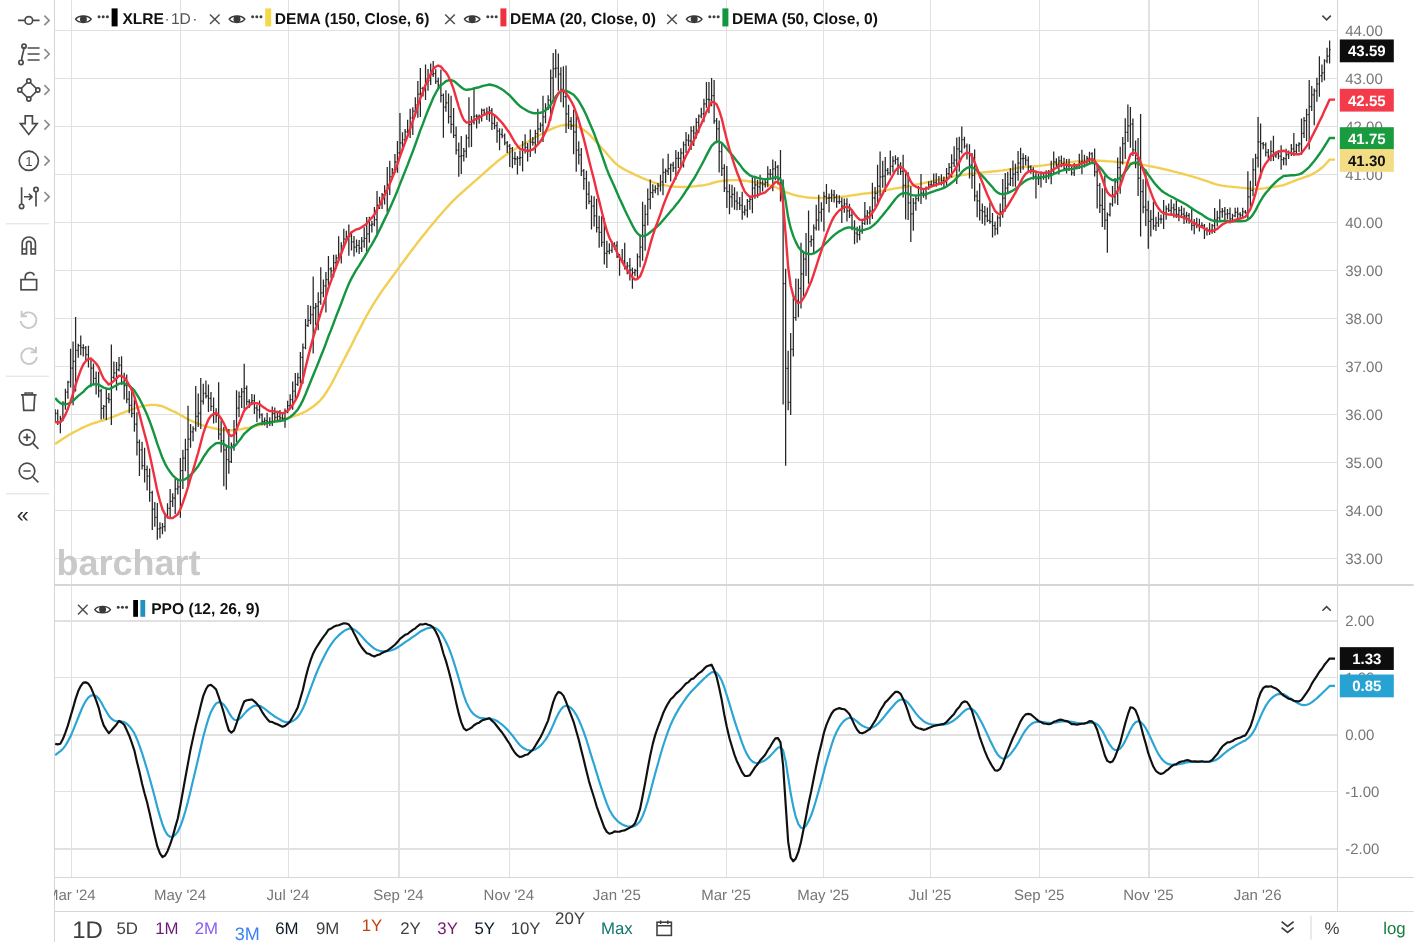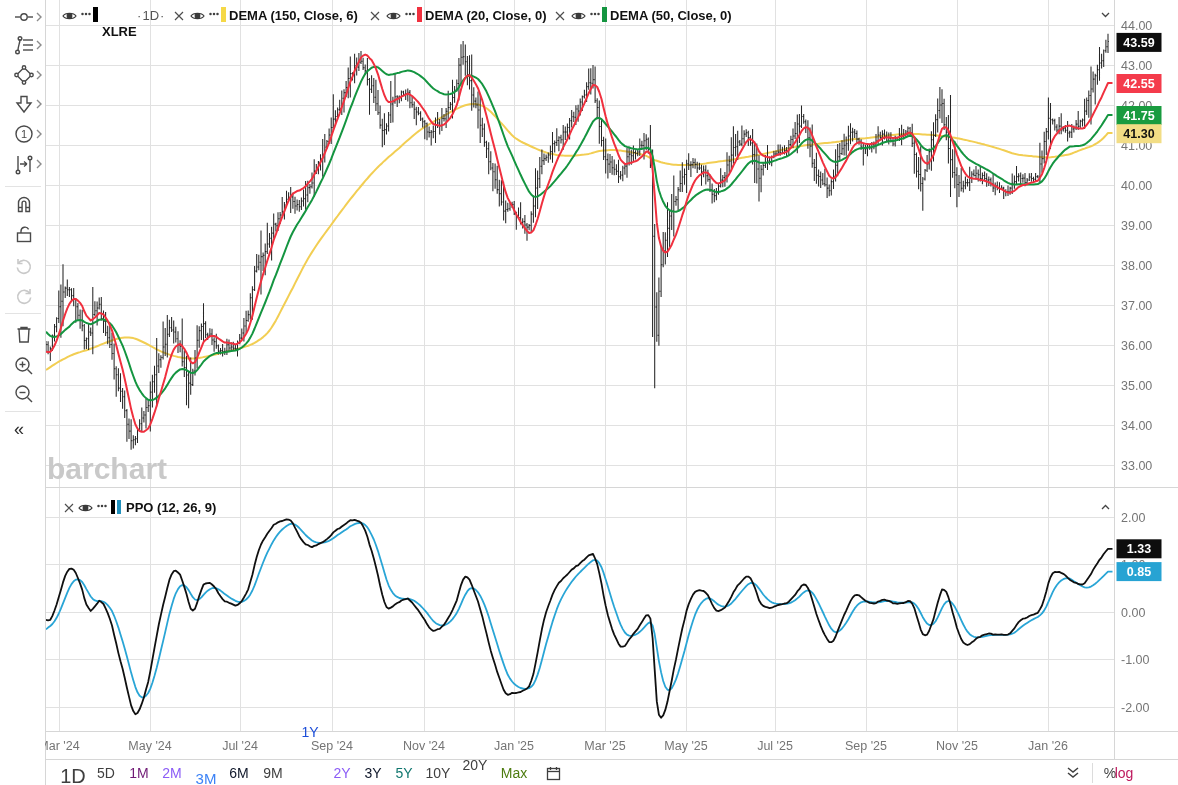--- a/index.html
+++ b/index.html
@@ -196,21 +196,21 @@
     <svg style="position:absolute;left:62px;top:10px" width="15" height="12" viewBox="0 0 15 12">
       <path d="M1 6 C3.2 2.4,11.8 2.4,14 6 C11.8 9.6,3.2 9.6,1 6 Z" fill="none" stroke="#3a3a3a" stroke-width="1.2"></path>
       <circle cx="7.5" cy="6" r="2.9" fill="#3a3a3a"></circle>
     </svg>
     <svg style="position:absolute;left:81px;top:12px" width="10" height="4" viewBox="0 0 10 4">
       <circle cx="1.5" cy="2" r="1.25" fill="#3f3f3f"></circle>
       <circle cx="5" cy="2" r="1.25" fill="#3f3f3f"></circle>
       <circle cx="8.5" cy="2" r="1.25" fill="#3f3f3f"></circle>
     </svg>
     <div style="position:absolute;left:93px;top:7px;width:5px;height:15px;background:#000"></div>
-    <div style="position:absolute;left:102px;top:24px;white-space:nowrap" class="b">XLRE</div>
+    <div style="position:absolute;left:102px;top:8px;white-space:nowrap" class="b">XLRE</div>
     <div style="position:absolute;left:137px;top:8px;white-space:nowrap" class="gr">· 1D ·</div>
     <svg style="position:absolute;left:174px;top:11px" width="10" height="10" viewBox="0 0 10 10">
       <path d="M1 1 L9 9 M9 1 L1 9" stroke="#4e4e4e" stroke-width="1.2"></path>
     </svg>
     <svg style="position:absolute;left:190px;top:10px" width="15" height="12" viewBox="0 0 15 12">
       <path d="M1 6 C3.2 2.4,11.8 2.4,14 6 C11.8 9.6,3.2 9.6,1 6 Z" fill="none" stroke="#3a3a3a" stroke-width="1.2"></path>
       <circle cx="7.5" cy="6" r="2.9" fill="#3a3a3a"></circle>
     </svg>
     <svg style="position:absolute;left:209px;top:12px" width="10" height="4" viewBox="0 0 10 4">
       <circle cx="1.5" cy="2" r="1.25" fill="#3f3f3f"></circle>
@@ -268,32 +268,32 @@
     <svg style="position:absolute;left:1101px;top:504px" width="9" height="6" viewBox="0 0 9 6" fill="none" stroke="#444" stroke-width="1.3">
       <path d="M1 5 L4.5 1.5 L8 5"></path>
     </svg>
     <div style="position:absolute;left:73px;top:765px;transform:translateX(-50%);font-size:20px;color:#3f3f3f">1D</div>
     <div style="position:absolute;left:106px;top:765px;transform:translateX(-50%);font-size:14px;color:#3f3f3f">5D</div>
     <div style="position:absolute;left:139px;top:765px;transform:translateX(-50%);font-size:14px;color:#701a75">1M</div>
     <div style="position:absolute;left:172px;top:765px;transform:translateX(-50%);font-size:14px;color:#8b5cf6">2M</div>
     <div style="position:absolute;left:206px;top:770px;transform:translateX(-50%);font-size:15px;color:#3b82f6">3M</div>
     <div style="position:absolute;left:239px;top:765px;transform:translateX(-50%);font-size:14px;color:#0f172a">6M</div>
     <div style="position:absolute;left:273px;top:765px;transform:translateX(-50%);font-size:14px;color:#3f3f3f">9M</div>
-    <div style="position:absolute;left:310px;top:724px;transform:translateX(-50%);font-size:14px;color:#1d4ed8">1Y</div>
-    <div style="position:absolute;left:342px;top:765px;transform:translateX(-50%);font-size:14px;color:#8b5cf6">2Y</div>
-    <div style="position:absolute;left:373px;top:765px;transform:translateX(-50%);font-size:14px;color:#0f172a">3Y</div>
-    <div style="position:absolute;left:404px;top:765px;transform:translateX(-50%);font-size:14px;color:#0f766e">5Y</div>
+    <div style="position:absolute;left:310px;top:763px;transform:translateX(-50%);font-size:14px;color:#c2410c">1Y</div>
+    <div style="position:absolute;left:342px;top:765px;transform:translateX(-50%);font-size:14px;color:#404040">2Y</div>
+    <div style="position:absolute;left:373px;top:765px;transform:translateX(-50%);font-size:14px;color:#701a75">3Y</div>
+    <div style="position:absolute;left:404px;top:765px;transform:translateX(-50%);font-size:14px;color:#0f172a">5Y</div>
     <div style="position:absolute;left:438px;top:765px;transform:translateX(-50%);font-size:14px;color:#3f3f3f">10Y</div>
     <div style="position:absolute;left:475px;top:757px;transform:translateX(-50%);font-size:14px;color:#3f3f3f">20Y</div>
-    <div style="position:absolute;left:514px;top:765px;transform:translateX(-50%);font-size:14px;color:#4d7c0f">Max</div>
+    <div style="position:absolute;left:514px;top:765px;transform:translateX(-50%);font-size:14px;color:#0f766e">Max</div>
     <svg style="position:absolute;left:546px;top:766px" width="15" height="15" viewBox="0 0 15 15" fill="none" stroke="#3f3f3f" stroke-width="1.3">
       <rect x="1.5" y="2.5" width="12" height="11"></rect>
       <line x1="4.5" y1="1" x2="4.5" y2="4"></line>
       <line x1="10.5" y1="1" x2="10.5" y2="4"></line>
       <line x1="1.5" y1="5.5" x2="13.5" y2="5.5"></line>
     </svg>
     <svg style="position:absolute;left:1066px;top:766px" width="14" height="14" viewBox="0 0 14 14" fill="none" stroke="#3f3f3f" stroke-width="1.5">
       <path d="M2 2 L7 6 L12 2"></path>
       <path d="M2 7 L7 11 L12 7"></path>
     </svg>
     <div style="position:absolute;left:1092px;top:763px;width:1px;height:20px;background:#dcdcdc"></div>
     <div style="position:absolute;left:1110px;top:765px;transform:translateX(-50%);font-size:14px;color:#3f3f3f">%</div>
-    <div style="position:absolute;left:1124px;top:765px;transform:translateX(-50%);font-size:14px;color:#be185d">log</div>
+    <div style="position:absolute;left:1162px;top:765px;transform:translateX(-50%);font-size:14px;color:#15803d">log</div>
 </div>
 </body></html>

